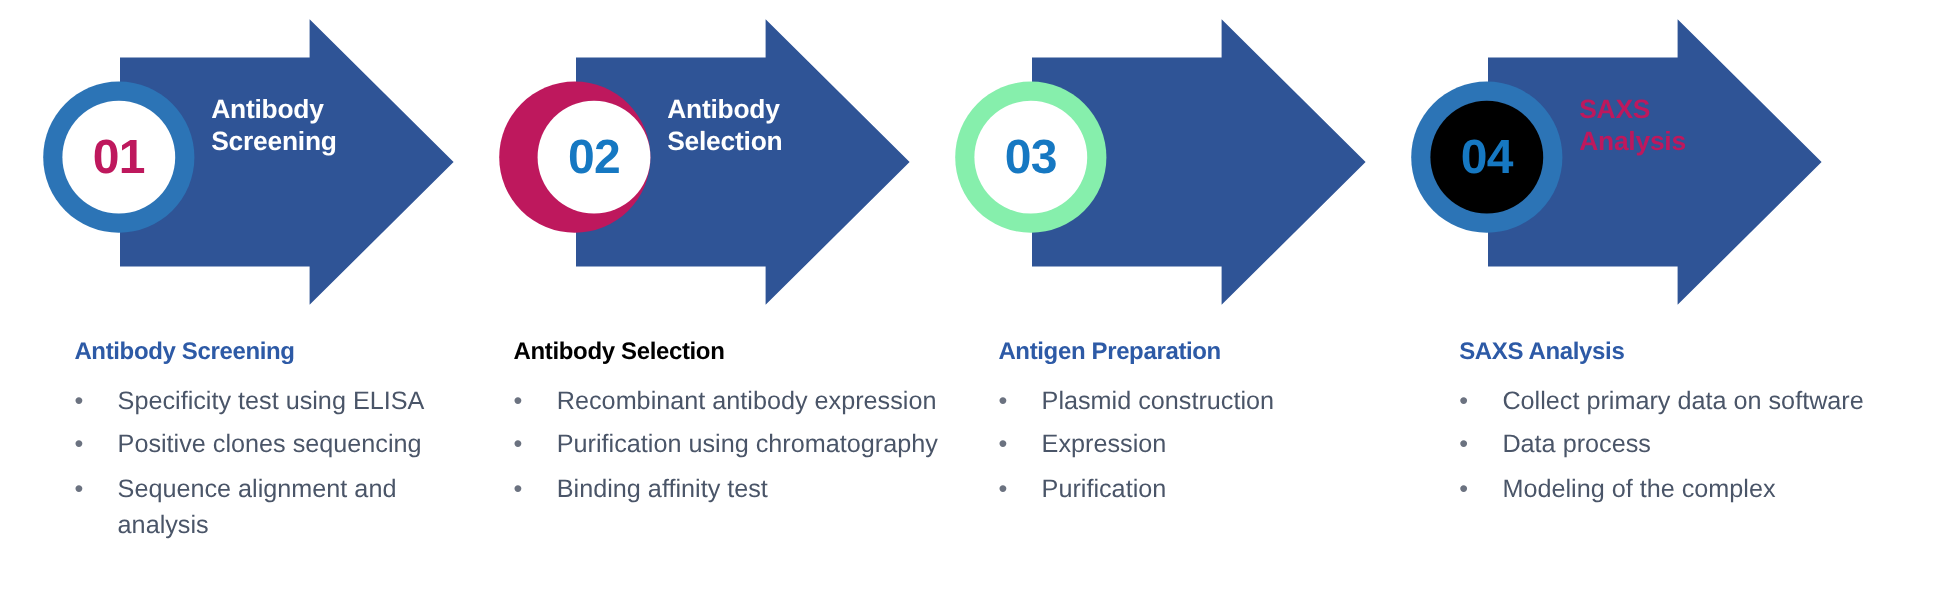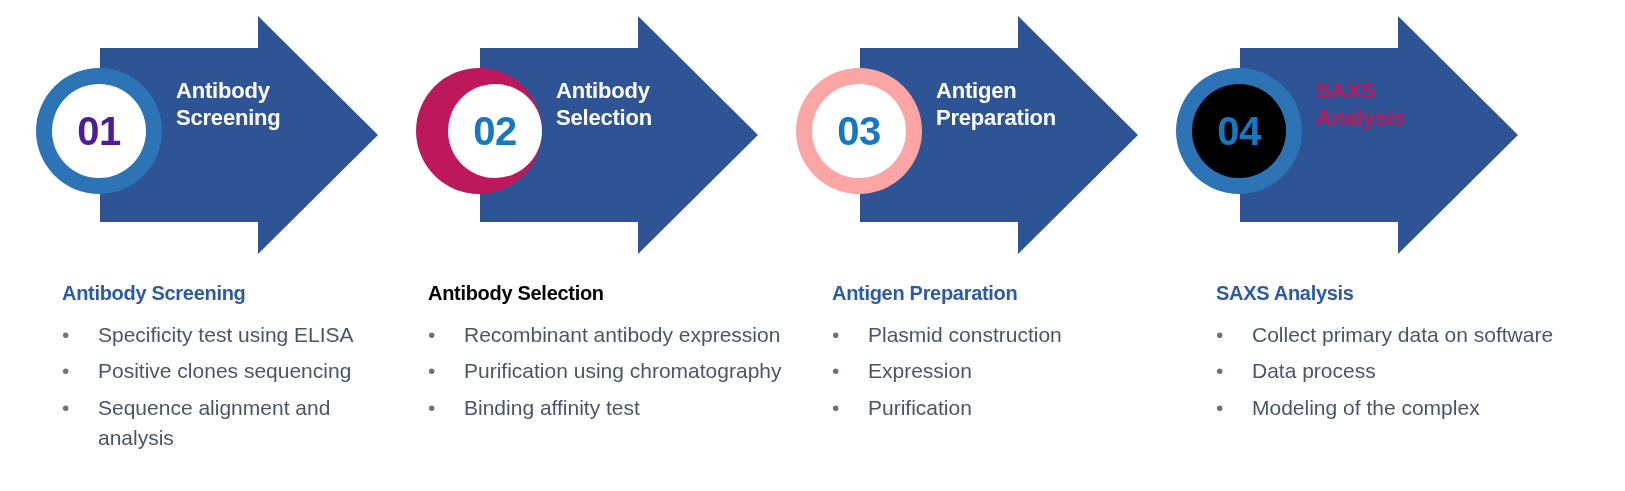--- a/index.html
+++ b/index.html
@@ -143,21 +143,21 @@
 <div id="diagram" style="background: rgb(255, 255, 255);">
 
   <div class="steps-row">
 
     <div class="step" style="left:36px;">
       <svg class="step-arrow-svg" viewBox="0 0 400 270">
         <polygon points="64,48 222,48 222,16 342,135 222,254 222,222 64,222" fill="#2f5496"></polygon>
       </svg>
       <div class="step-badge" style="background: rgb(44, 116, 182);">
         <div class="step-badge-inner" style="background: rgb(255, 255, 255);">
-          <span class="step-number" style="color: #4c1d95;">01</span>
+          <span class="step-number" style="color: #be185d;">01</span>
         </div>
       </div>
       <div class="step-label" style="color: rgb(255, 255, 255);">
         <span class="l1">Antibody</span>
         <span class="l2">Screening</span>
       </div>
     </div>
 
     <div class="step" style="left:416px;">
       <svg class="step-arrow-svg" viewBox="0 0 400 270">
@@ -171,28 +171,24 @@
       <div class="step-label" style="color: rgb(255, 255, 255);">
         <span class="l1">Antibody</span>
         <span class="l2">Selection</span>
       </div>
     </div>
 
     <div class="step" style="left:796px;">
       <svg class="step-arrow-svg" viewBox="0 0 400 270">
         <polygon points="64,48 222,48 222,16 342,135 222,254 222,222 64,222" fill="#2f5496"></polygon>
       </svg>
-      <div class="step-badge" style="background: #fca5a5;">
+      <div class="step-badge" style="background: #86efac;">
         <div class="step-badge-inner" style="background: rgb(255, 255, 255);">
           <span class="step-number" style="color: rgb(22, 120, 194);">03</span>
         </div>
-      </div>
-      <div class="step-label" style="width: 200px; color: rgb(255, 255, 255);">
-        <span class="l1">Antigen</span>
-        <span class="l2">Preparation</span>
       </div>
     </div>
 
     <div class="step" style="left:1176px;">
       <svg class="step-arrow-svg" viewBox="0 0 400 270">
         <polygon points="64,48 222,48 222,16 342,135 222,254 222,222 64,222" fill="#2f5496"></polygon>
       </svg>
       <div class="step-badge" style="background: rgb(44, 116, 182);">
         <div class="step-badge-inner" style="background: #000000;">
           <span class="step-number" style="color: rgb(22, 120, 194);">04</span>

